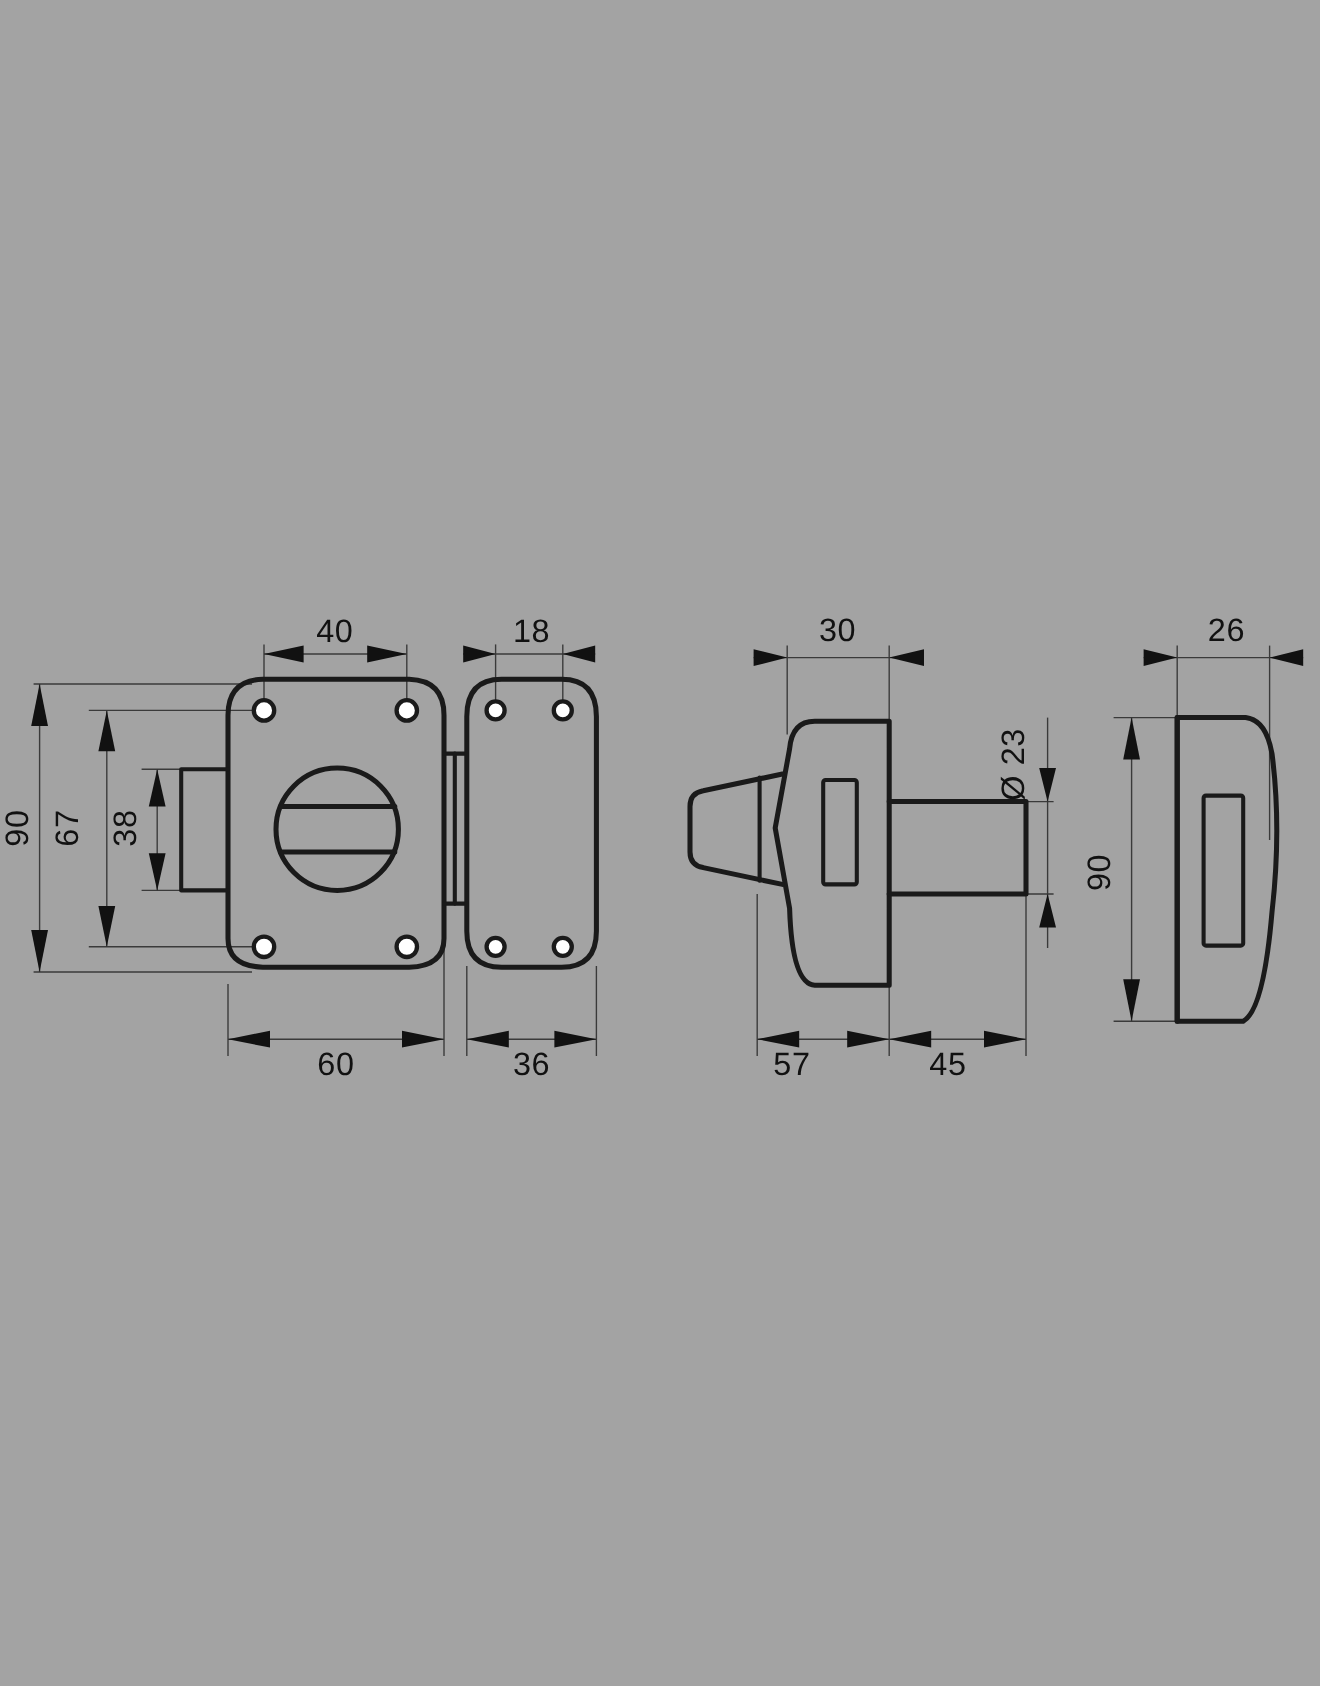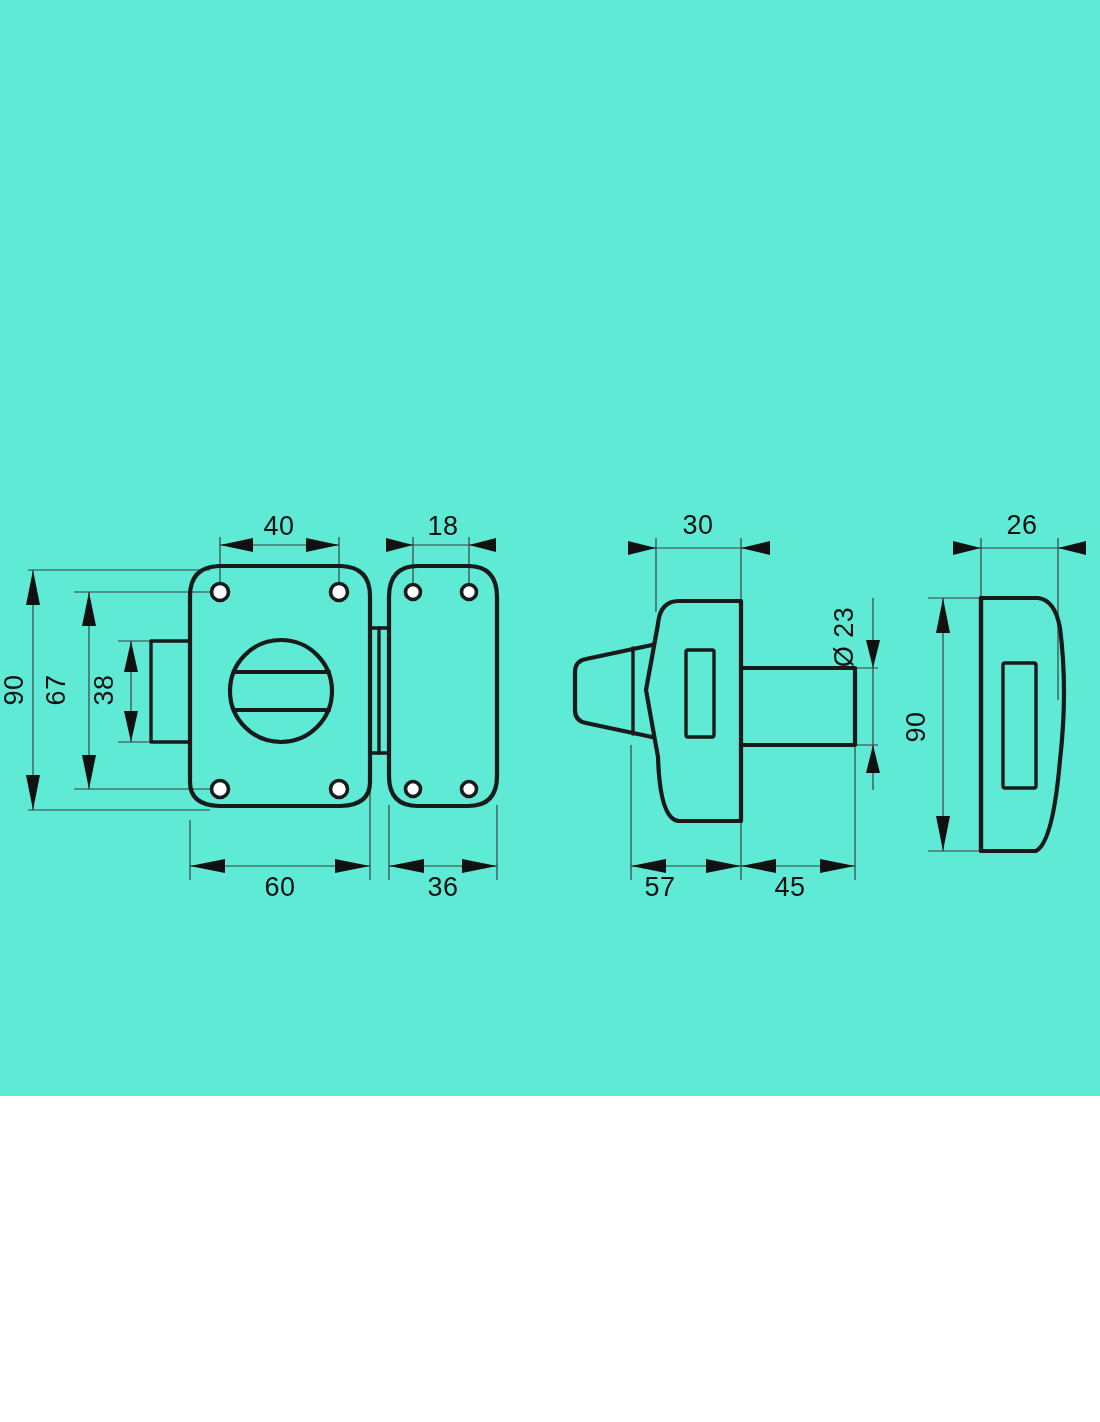--- a/index.html
+++ b/index.html
@@ -9,22 +9,22 @@
   }
   body {
     width: 1100px;
     height: 1422px;
     font-family: "Liberation Sans", sans-serif;
     overflow: hidden;
   }
   #drawing-root {
     position: relative;
     width: 1100px;
-    height: 1096px;
-    background: #5eead4;
+    height: 1405px;
+    background: #a3a3a3;
   }
   svg.tech-drawing {
     display: block;
     width: 1100px;
     height: 1422px;
   }
   .part-outline {
     fill: none;
     stroke: #1a1a1a;
     stroke-width: 4.2;

